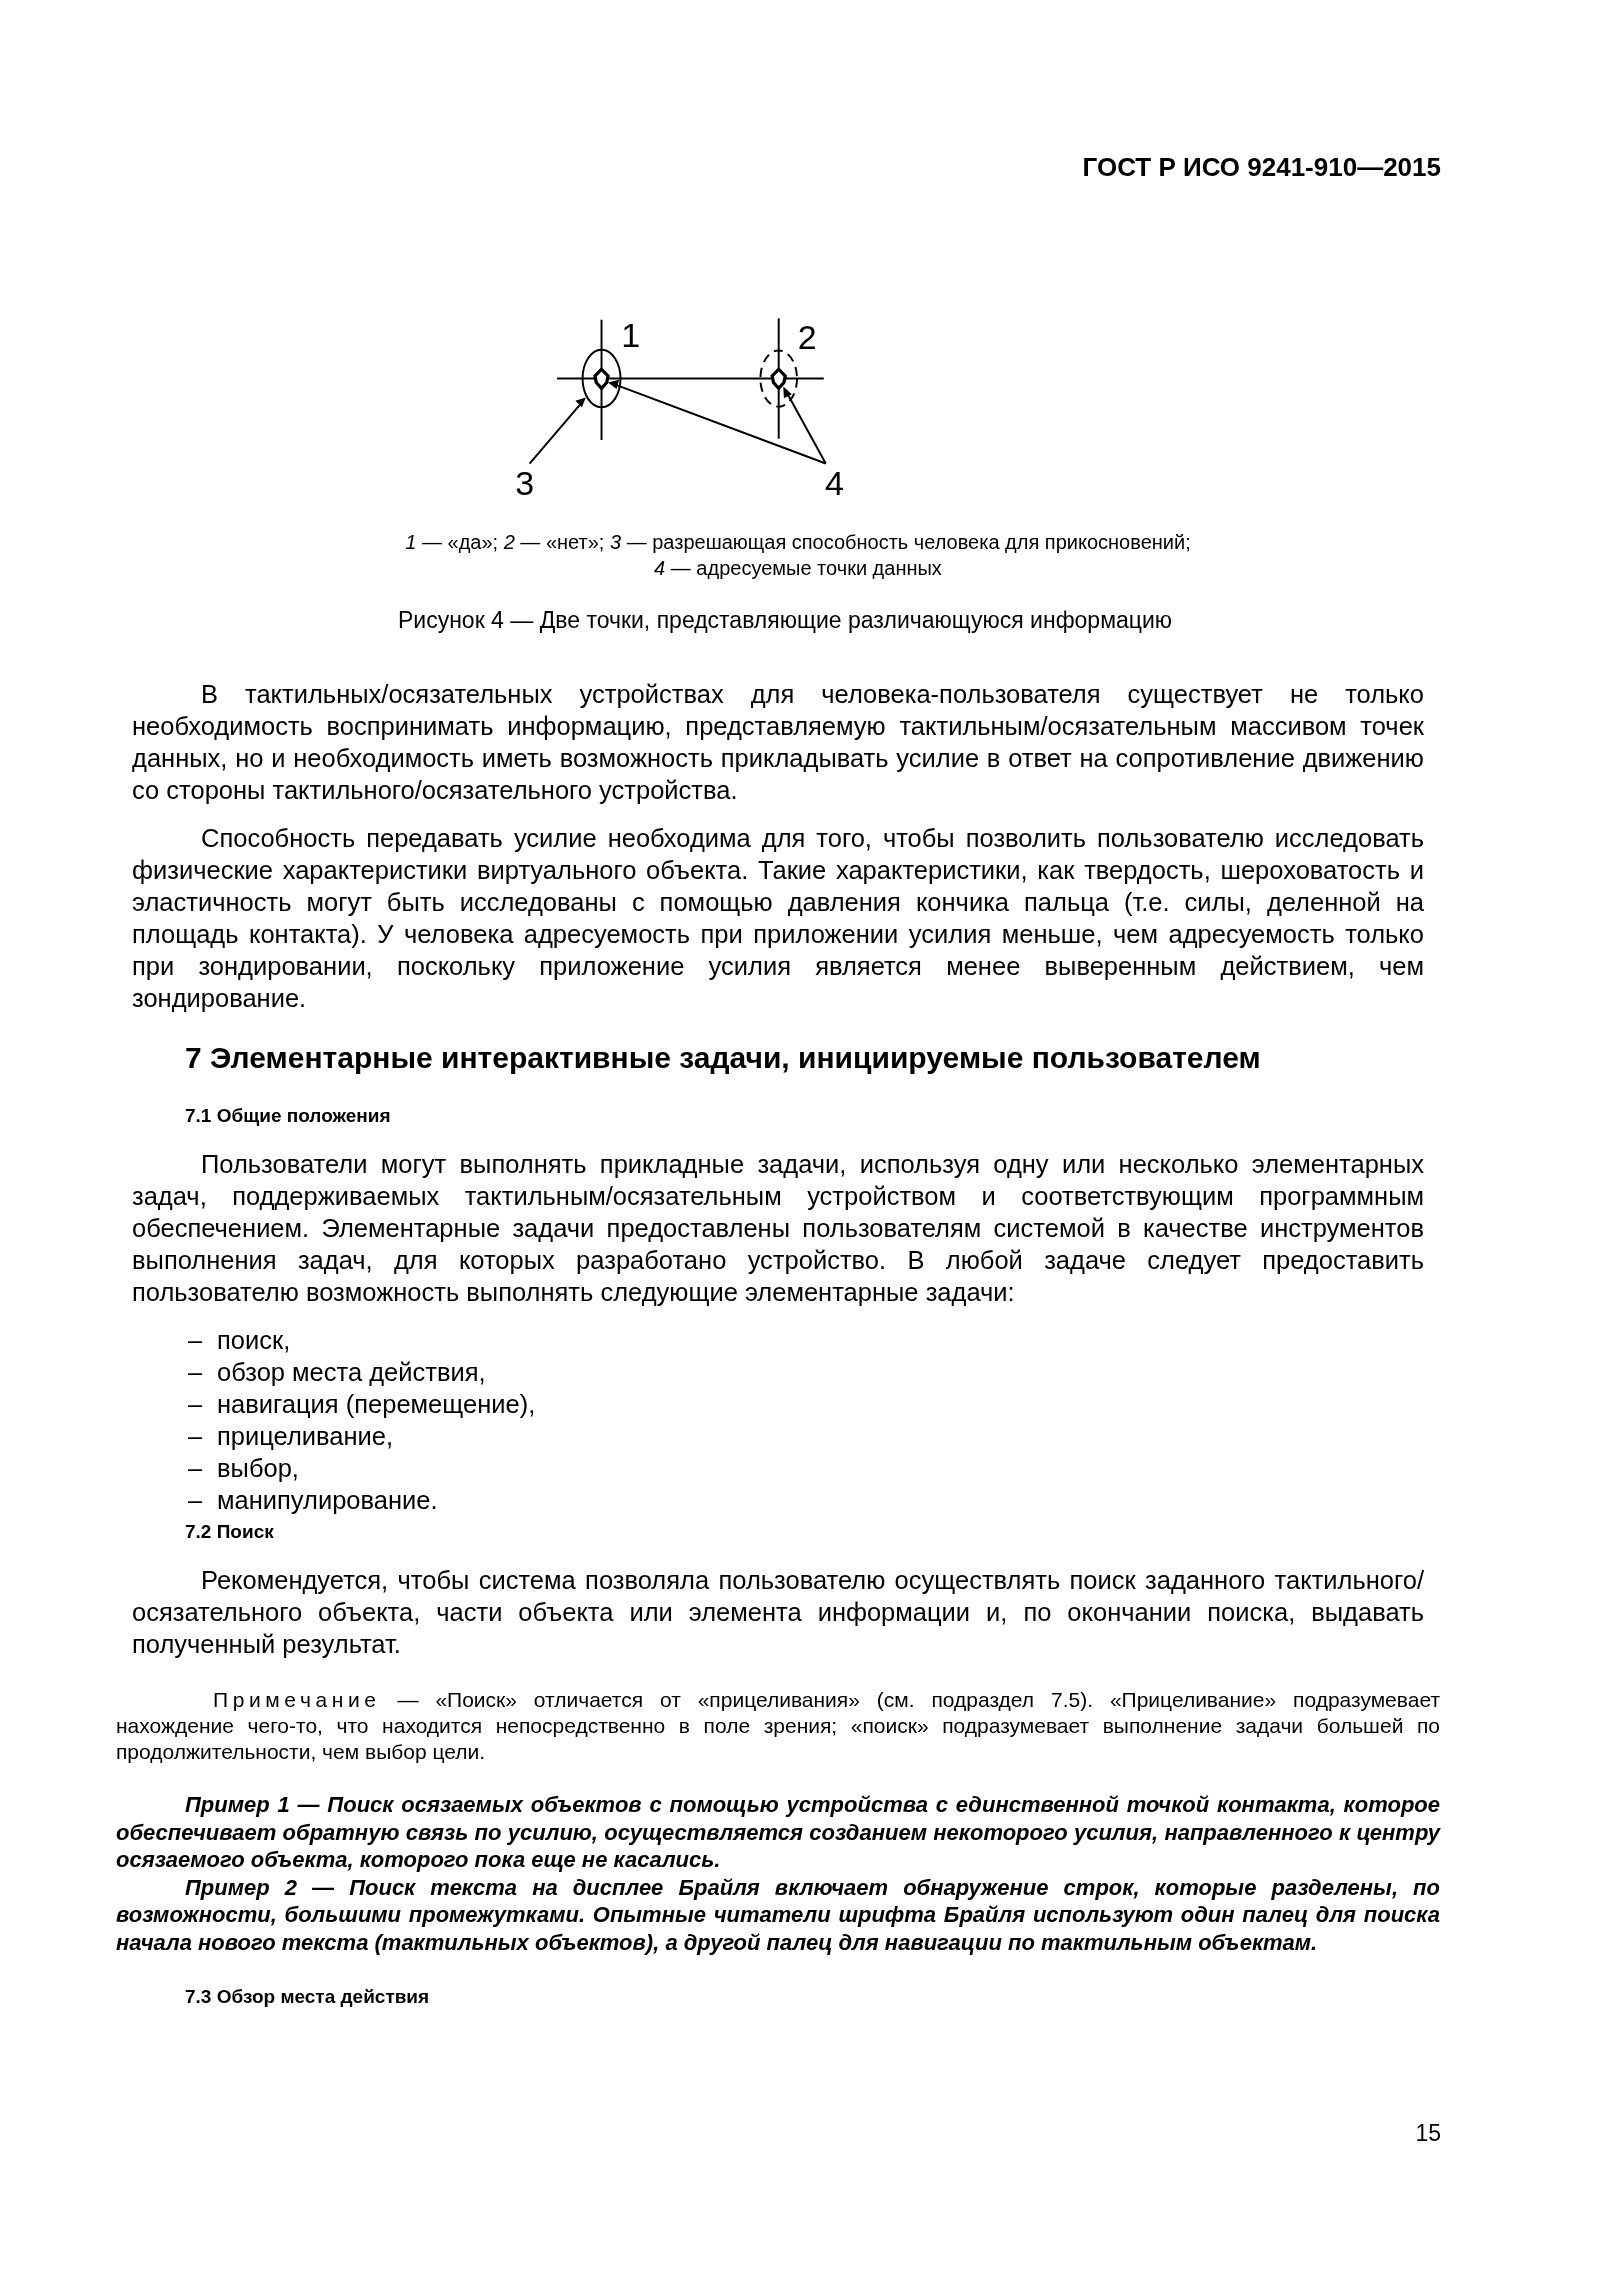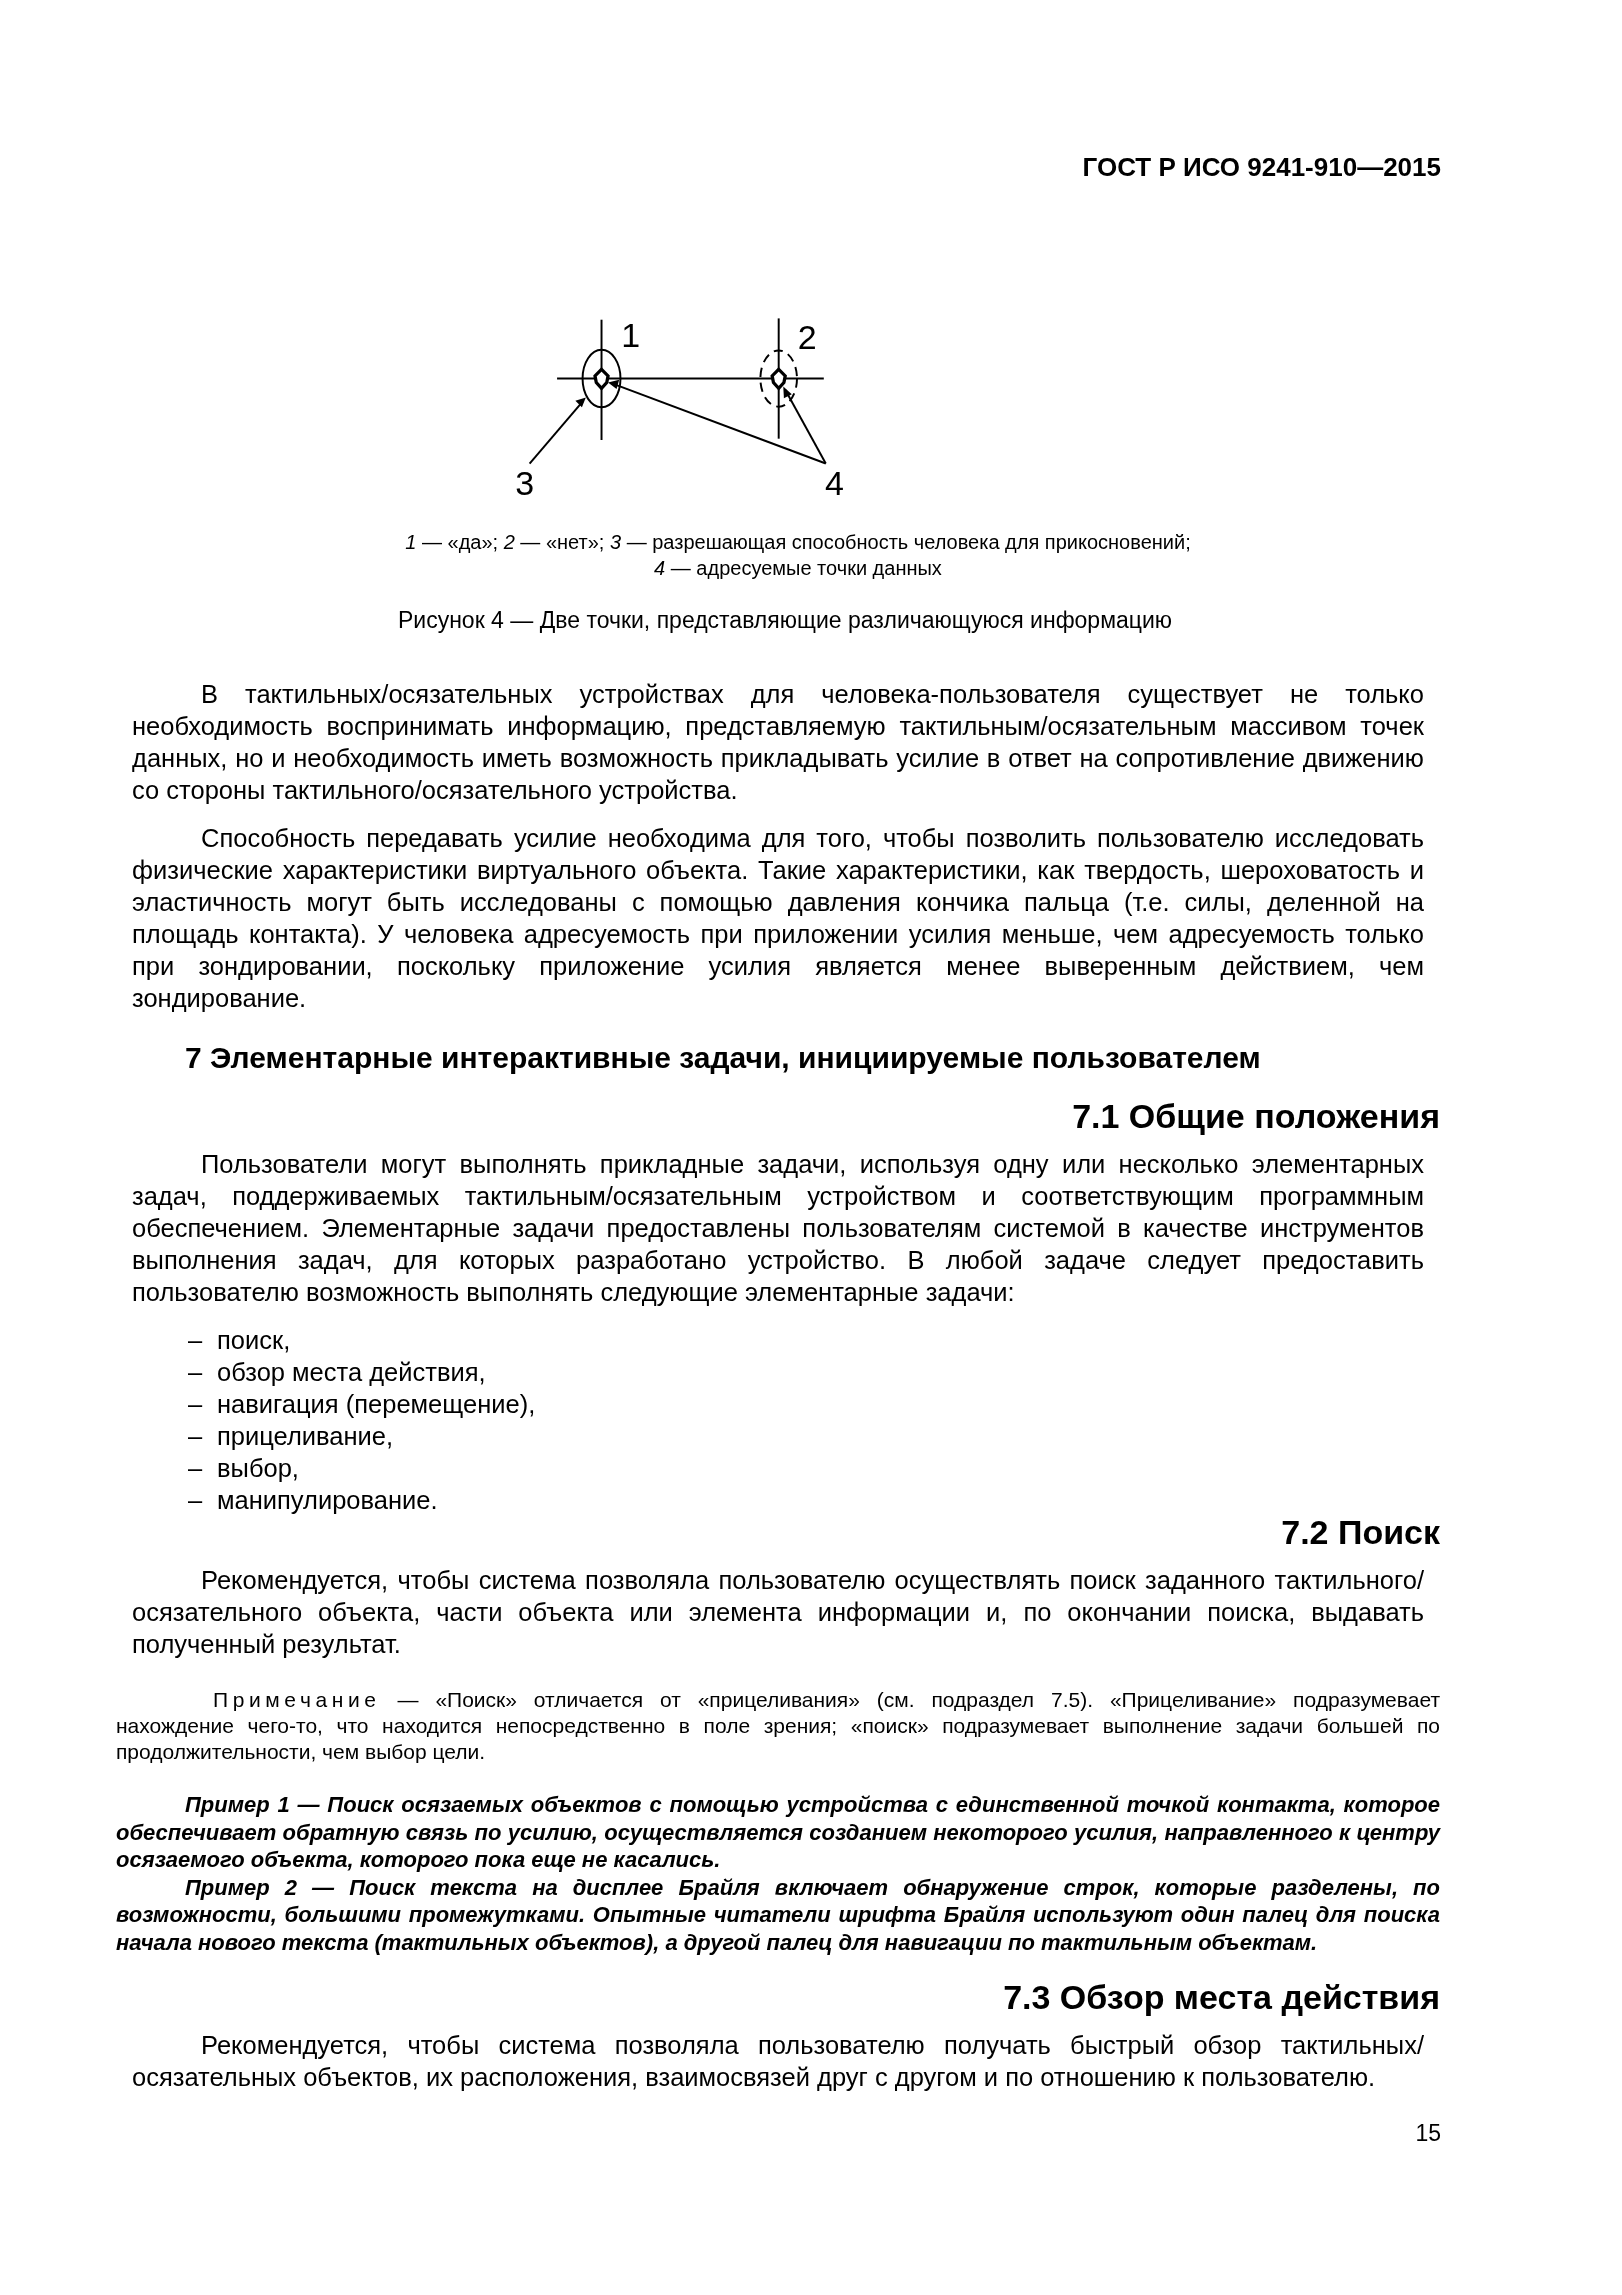--- a/index.html
+++ b/index.html
@@ -28,21 +28,21 @@
     position: absolute; left: 116px; top: 662px; width: 1324px;
   }
   .p {
     font-size: 25.5px; line-height: 32px; text-align: justify;
     text-indent: 69px; margin: 16px;
   }
   .h1 {
     font-weight: bold; font-size: 30px; margin: 25px 0 23.6px 69px; line-height: 37px;
   }
   .h2 {
-    font-weight: bold; font-size: 34px; line-height: 32px; margin: 0 0 0 69px; text-align: right;
+    font-weight: bold; font-size: 19px; line-height: 32px; margin: 0 0 0 69px;
   }
   .list { margin: 0; padding: 0; list-style: none; }
   .list li {
     font-size: 25.5px; line-height: 32px; padding-left: 101px; position: relative;
   }
   .list li .dash { position: absolute; left: 72px; }
   .note {
     font-size: 21px; line-height: 26px; text-align: justify; text-indent: 69px;
     margin: 27.5px 0 0 0;
   }
@@ -118,17 +118,16 @@
 
   <div class="h2">7.2 Поиск</div>
   <p class="p">Рекомендуется, чтобы система позволяла пользователю осуществлять поиск заданного тактильного/осязательного объекта, части объекта или элемента информации и, по окончании поиска, выдавать полученный результат.</p>
 
   <p class="note"><span class="spaced">Примечание</span><span> — «Поиск» отличается от «прицеливания» (см. подраздел 7.5). «Прицеливание» подразумевает нахождение чего-то, что находится непосредственно в поле зрения; «поиск» подразумевает выполнение задачи большей по продолжительности, чем выбор цели.</span></p>
 
   <p class="example first">Пример 1 — Поиск осязаемых объектов с помощью устройства с единственной точкой контакта, которое обеспечивает обратную связь по усилию, осуществляется созданием некоторого усилия, направленного к центру осязаемого объекта, которого пока еще не касались.</p>
   <p class="example">Пример 2 — Поиск текста на дисплее Брайля включает обнаружение строк, которые разделены, по возможности, большими промежутками. Опытные читатели шрифта Брайля используют один палец для поиска начала нового текста (тактильных объектов), а другой палец для навигации по тактильным объектам.</p>
 
   <div class="h2 gap">7.3 Обзор места действия</div>
-  <p class="p">Рекомендуется, чтобы система позволяла пользователю получать быстрый обзор тактильных/осязательных объектов, их расположения, взаимосвязей друг с другом и по отношению к пользователю.</p>
 </div>
 
 <div class="page-number">15</div>
 
 
 </body></html>

